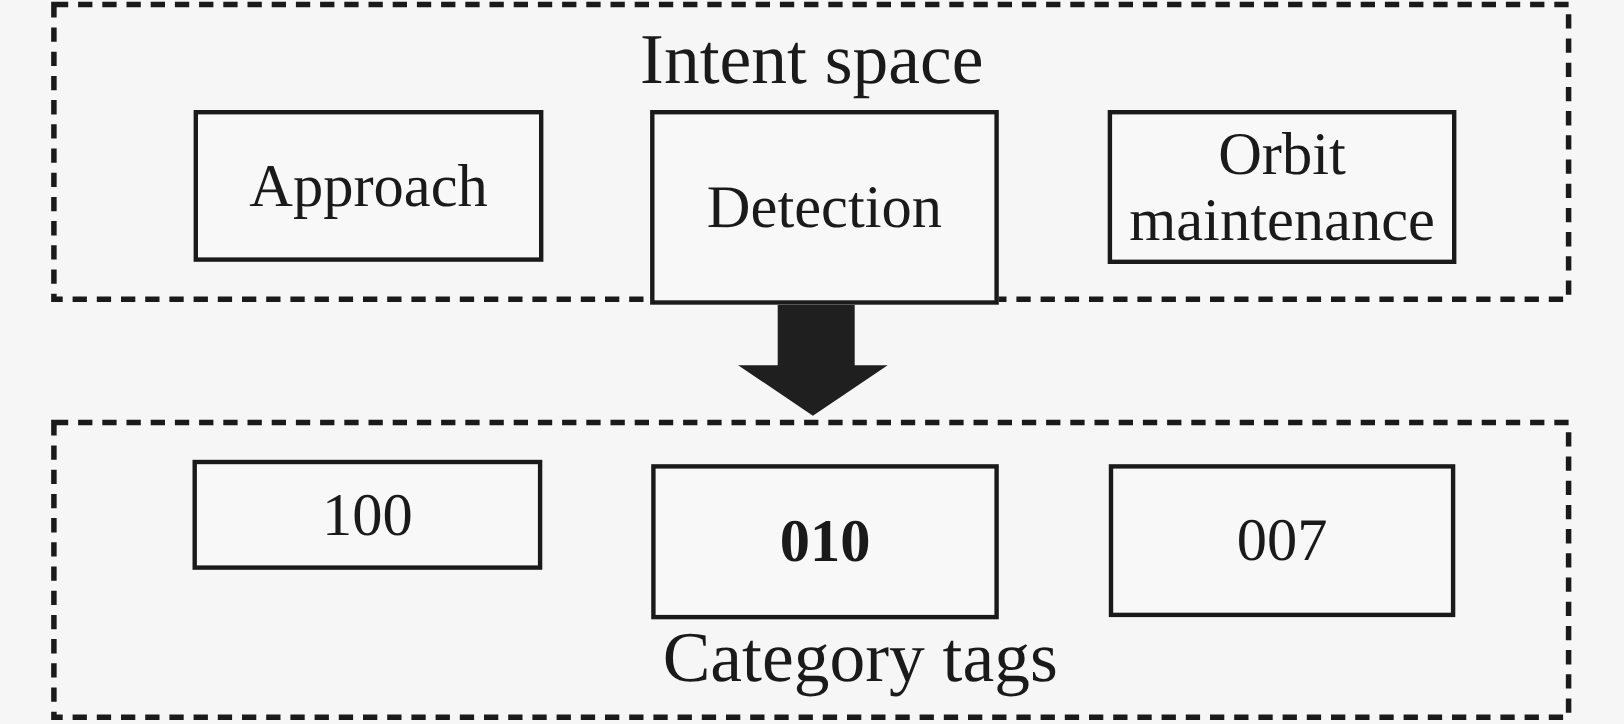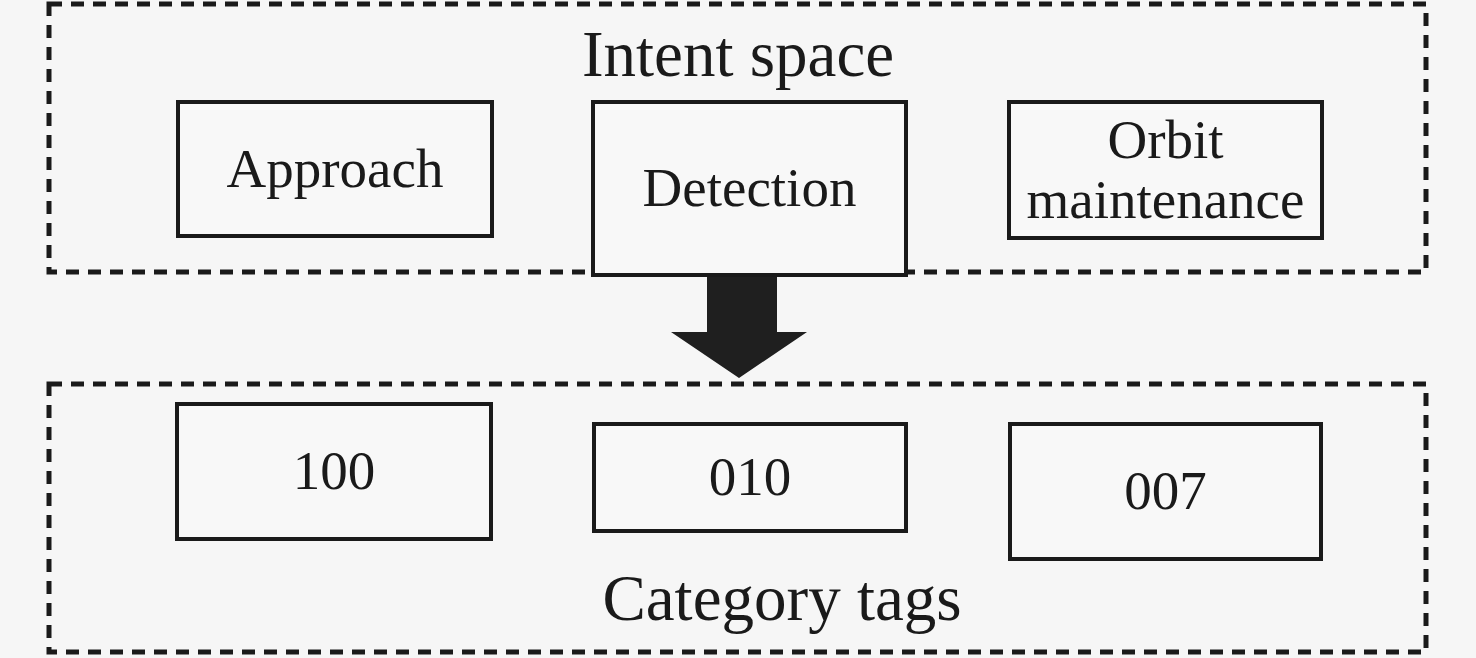--- a/index.html
+++ b/index.html
@@ -35,22 +35,22 @@
     border:4px solid var(--ink);
     background:var(--boxbg);
     display:flex;align-items:center;justify-content:center;
     text-align:center;
     font-size:55px;line-height:1.1;
     padding:0 10px;
   }
   #box-approach{left:176px;top:100px;width:318px;height:138px;}
   #box-detection{left:591px;top:100px;width:317px;height:177px;}
   #box-orbit{left:1007px;top:100px;width:317px;height:140px;}
-  #box-100{left:175px;top:402px;width:318px;height:139px;}
-  #box-010{left:592px;top:422px;width:316px;height:111px;}
+  #box-100{left:175px;top:418px;width:318px;height:100px;}
+  #box-010{left:592px;top:422px;width:316px;height:141px;font-weight:bold;}
   #box-001{left:1008px;top:422px;width:315px;height:139px;}
 </style>
 </head>
 <body>
 
 <div class="canvas">
 
   <svg class="lines-svg" viewBox="0 0 1476 658" xmlns="http://www.w3.org/2000/svg">
     <rect x="49" y="4" width="1377" height="268" fill="none" stroke="#1a1a1a" stroke-width="5" stroke-dasharray="13 9"></rect>
     <rect x="49" y="384" width="1377" height="268" fill="none" stroke="#1a1a1a" stroke-width="5" stroke-dasharray="13 9"></rect>

